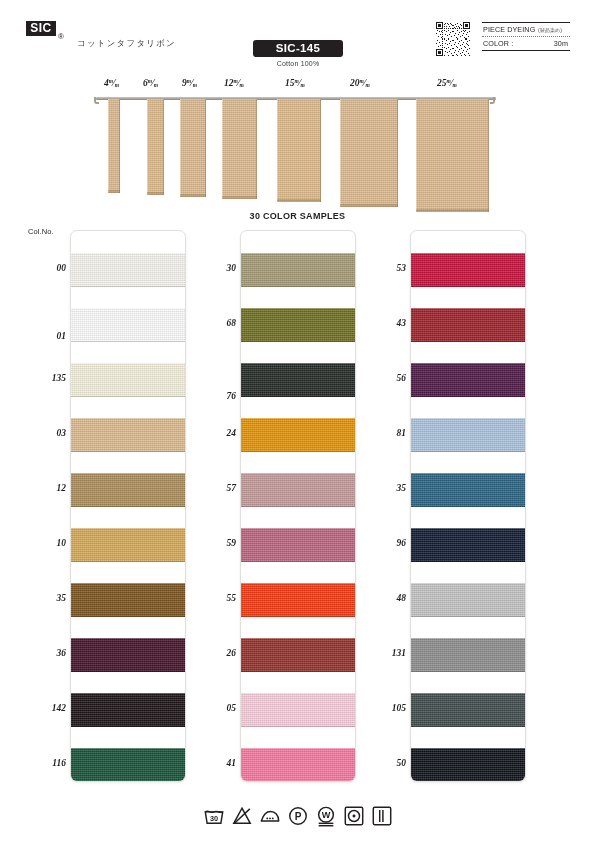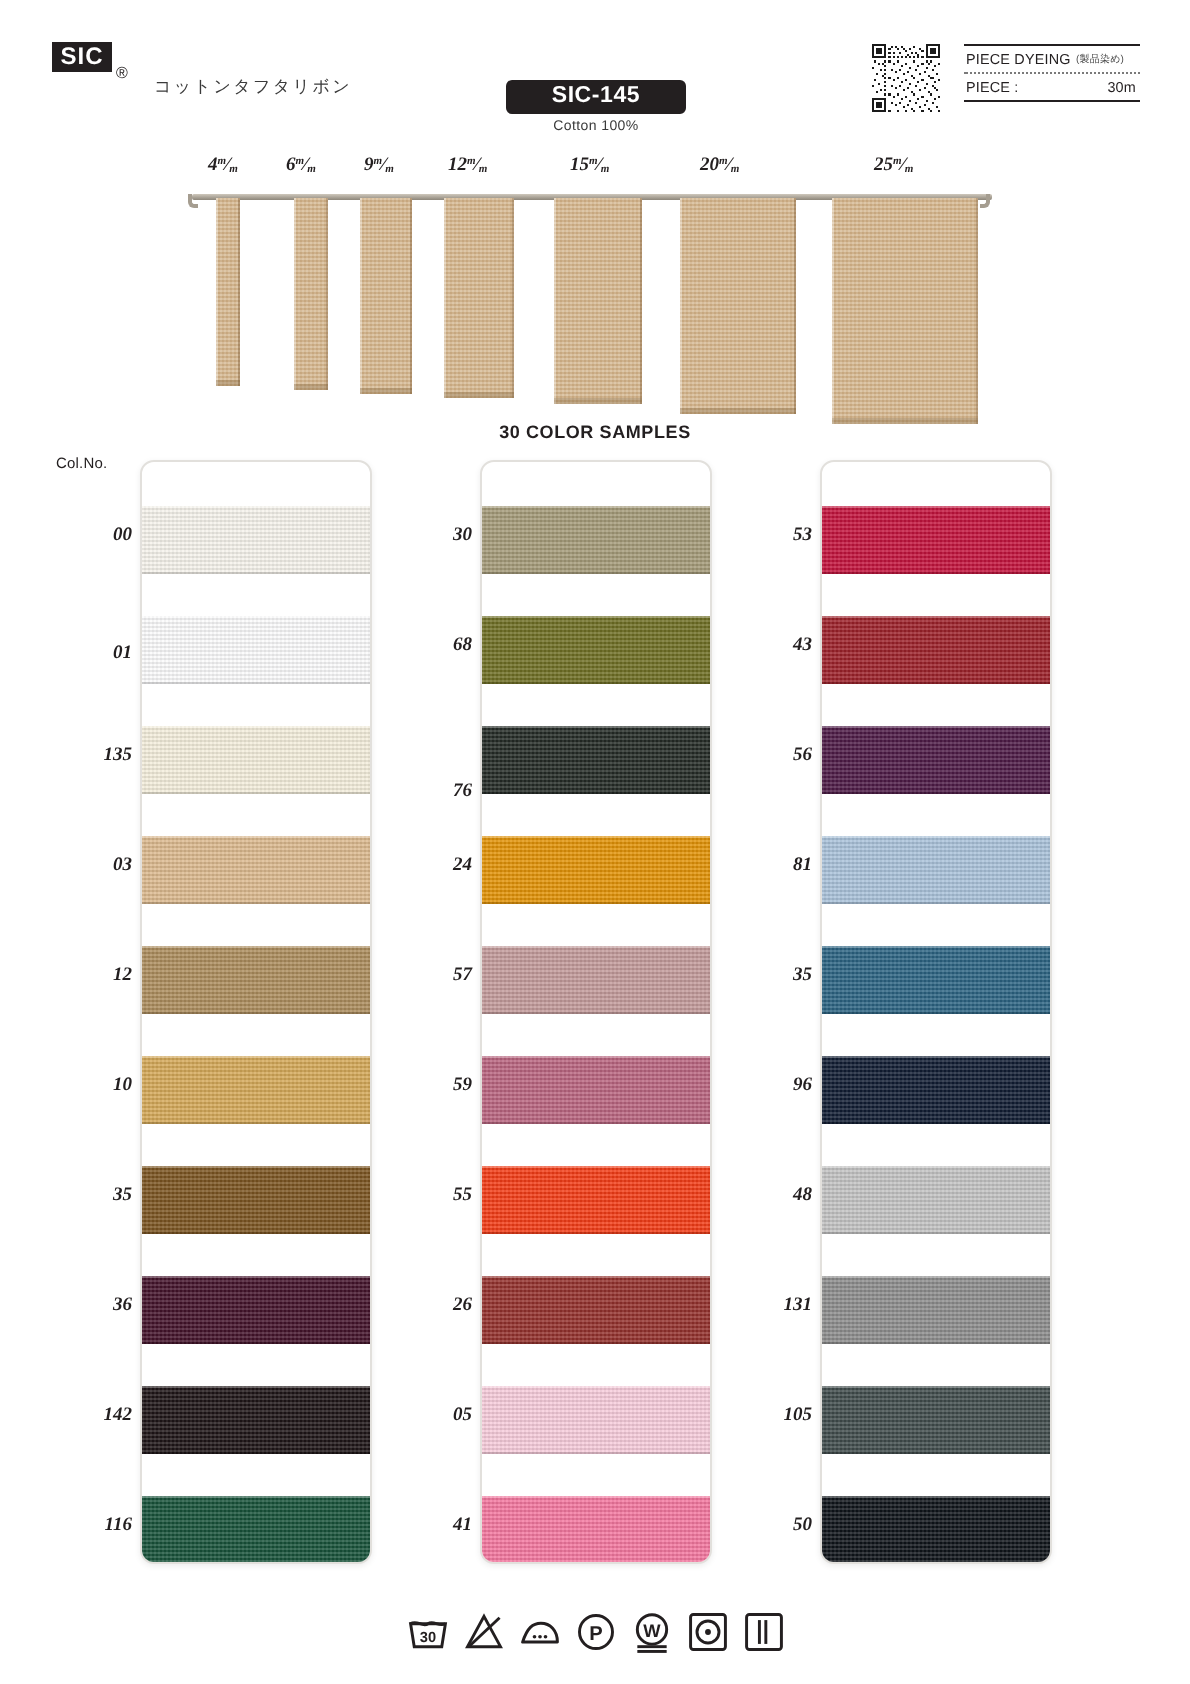--- a/index.html
+++ b/index.html
@@ -434,21 +434,21 @@
   </div>
 
   <div class="specbox">
     <div class="rule-top"></div>
     <div class="spec-row">
       <span class="spec-label">PIECE DYEING</span>
       <span class="spec-note">(製品染め)</span>
     </div>
     <div class="rule-dot"></div>
     <div class="spec-row">
-      <span class="spec-label">PIECE :</span>
+      <span class="spec-label">COLOR :</span>
       <span class="spec-value">30m</span>
     </div>
     <div class="rule-bot"></div>
   </div>
 </div>
 
 <div class="widths" id="widths-area">
   <div class="rail"></div>
   <div class="rail-hookL"></div>
   <div class="rail-hookR"></div>
@@ -502,21 +502,21 @@
       <div class="swatch" title="56" style="top: 132px; height: 34px; background-color: rgb(77, 26, 70);"></div>
       <div class="swatch" title="81" style="top: 187px; height: 34px; background-color: rgb(169, 194, 218);"></div>
       <div class="swatch" title="23" style="top: 242px; height: 34px; background-color: rgb(43, 99, 130);"></div>
       <div class="swatch" title="96" style="top: 297px; height: 34px; background-color: rgb(16, 28, 50);"></div>
       <div class="swatch" title="48" style="top: 352px; height: 34px; background-color: rgb(195, 195, 195);"></div>
       <div class="swatch" title="131" style="top: 407px; height: 34px; background-color: rgb(140, 140, 140);"></div>
       <div class="swatch" title="105" style="top: 462px; height: 34px; background-color: rgb(63, 75, 75);"></div>
       <div class="swatch" title="50" style="top: 517px; height: 34px; background-color: rgb(14, 19, 25);"></div>
     </div>
 <div class="swatch-label lbl-1" style="top: 37px;">00</div>
-    <div class="swatch-label lbl-1" style="top: 96px; text-align: right;">01</div>
+    <div class="swatch-label lbl-1" style="top: 105px; text-align: right;">01</div>
     <div class="swatch-label lbl-1" style="top: 147px;">135</div>
     <div class="swatch-label lbl-1" style="top: 202px;">03</div>
     <div class="swatch-label lbl-1" style="top: 257px;">12</div>
     <div class="swatch-label lbl-1" style="top: 312px; font-style: italic;">10</div>
     <div class="swatch-label lbl-1" style="top: 367px;">35</div>
     <div class="swatch-label lbl-1" style="top: 422px;">36</div>
     <div class="swatch-label lbl-1" style="top: 477px;">142</div>
     <div class="swatch-label lbl-1" style="top: 532px;">116</div>
     <div class="swatch-label lbl-2" style="top: 37px;">30</div>
     <div class="swatch-label lbl-2" style="top: 92px;">68</div>

